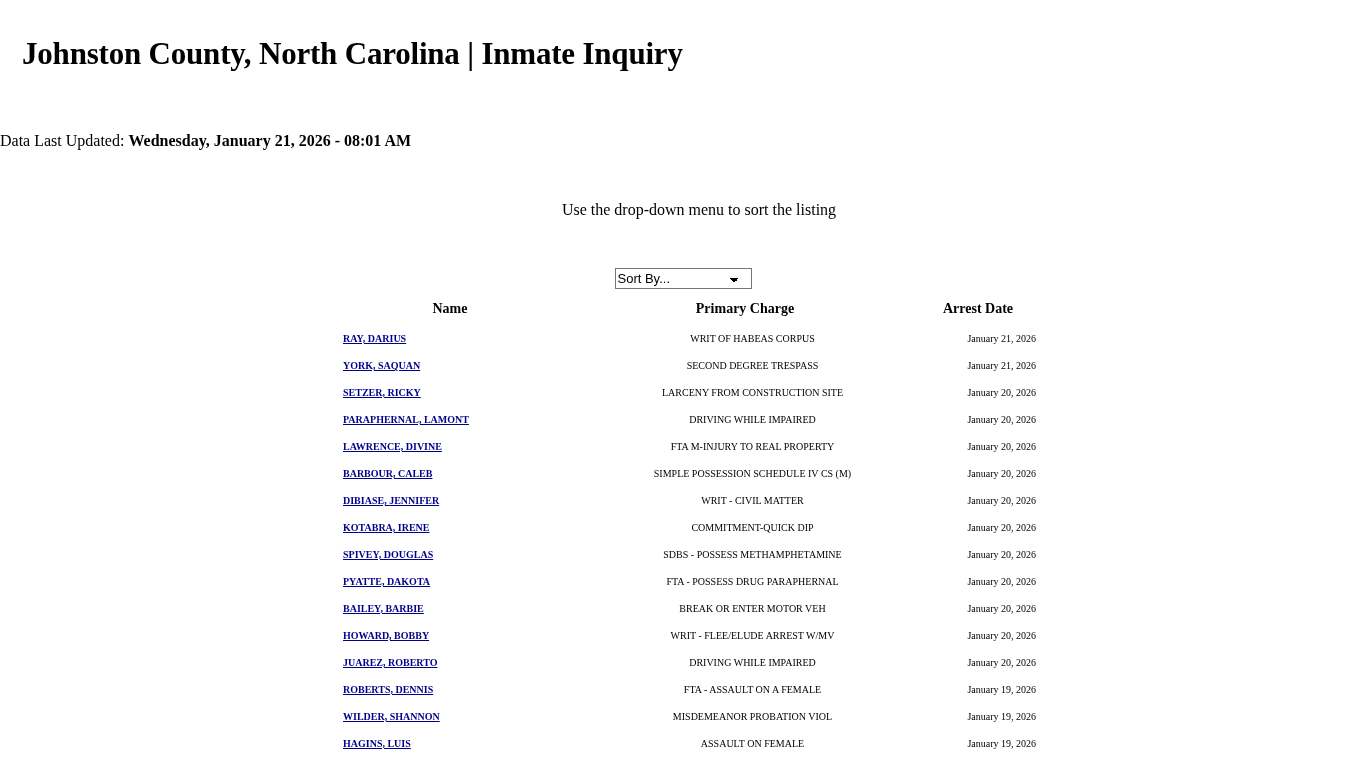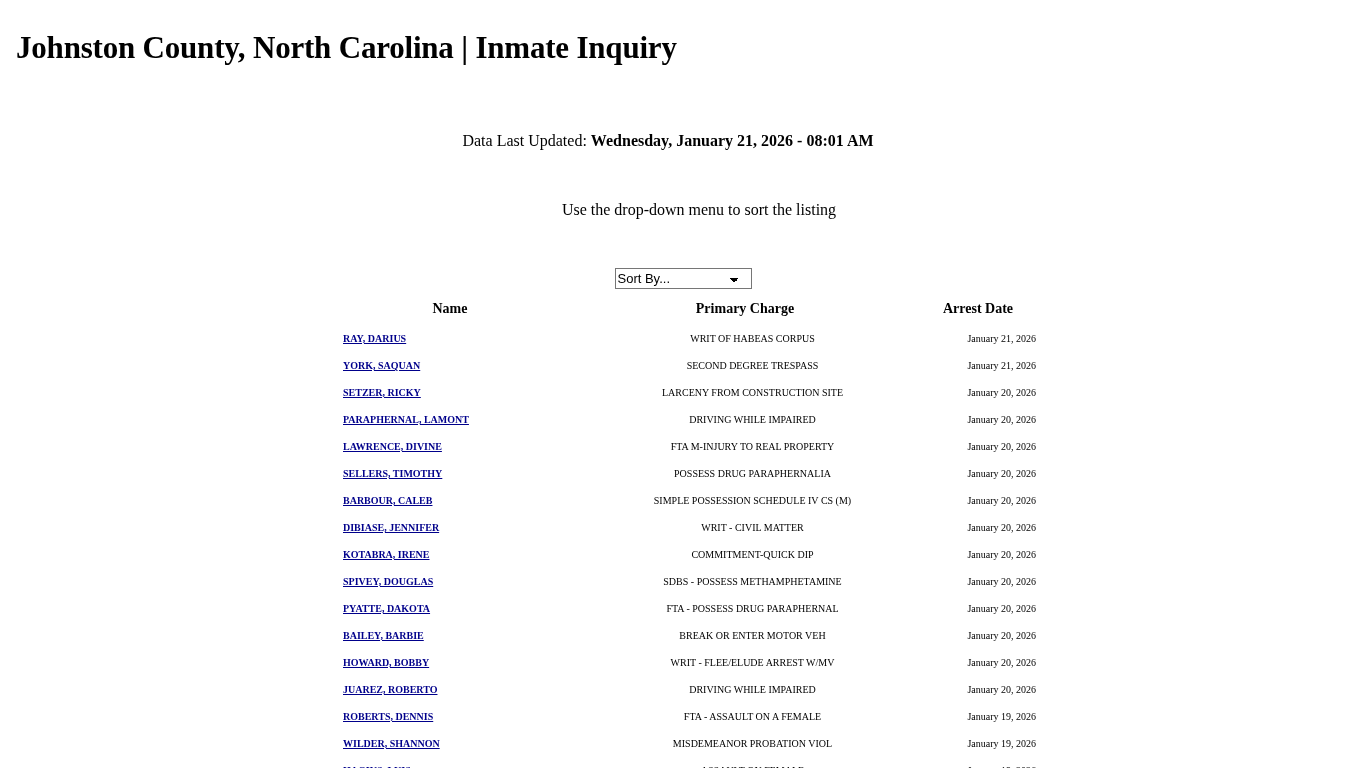--- a/index.html
+++ b/index.html
@@ -21,21 +21,21 @@
     width: 1366px;
     height: 768px;
     padding: 0;
   }
 
   
   .page-title {
     position: absolute;
     left: 8px;
     top: 21px;
-    margin: 8px;
+    margin: 14px;
     font-size: 31px;
     line-height: 38px;
     font-weight: bold;
     font-family: "Liberation Serif", "DejaVu Serif", serif;
     white-space: nowrap;
     letter-spacing: -0.2px;
   }
 
   .intro-text {
     position: absolute;
@@ -46,24 +46,22 @@
     line-height: 19px;
     white-space: nowrap;
   }
 
   
   .updated-line {
     position: absolute;
     left: 0;
     top: 131px;
     width: 1240px;
-    text-align: center;
     font-size: 16px;
     line-height: 19px;
-    padding-left: 48px;
   }
   .updated-label { font-weight: normal; }
   .updated-value { font-weight: bold; }
 
   
   .sort-hint {
     position: absolute;
     left: 16px;
     top: 200px;
     width: 1366px;
@@ -191,25 +189,20 @@
           <td class="cell-name"><a class="inmate-link">PARAPHERNAL, LAMONT</a></td>
           <td class="cell-charge">DRIVING WHILE IMPAIRED</td>
           <td class="cell-date">January 20, 2026</td>
         </tr>
         <tr>
           <td class="cell-name"><a class="inmate-link">LAWRENCE, DIVINE</a></td>
           <td class="cell-charge">FTA M-INJURY TO REAL PROPERTY</td>
           <td class="cell-date">January 20, 2026</td>
         </tr>
         <tr>
-          <td class="cell-name"><a class="inmate-link">SELLERS, TIMOTHY</a></td>
-          <td class="cell-charge">POSSESS DRUG PARAPHERNALIA</td>
-          <td class="cell-date">January 20, 2026</td>
-        </tr>
-        <tr>
           <td class="cell-name"><a class="inmate-link">BARBOUR, CALEB</a></td>
           <td class="cell-charge">SIMPLE POSSESSION SCHEDULE IV CS (M)</td>
           <td class="cell-date">January 20, 2026</td>
         </tr>
         <tr>
           <td class="cell-name"><a class="inmate-link">DIBIASE, JENNIFER</a></td>
           <td class="cell-charge">WRIT - CIVIL MATTER</td>
           <td class="cell-date">January 20, 2026</td>
         </tr>
         <tr>

